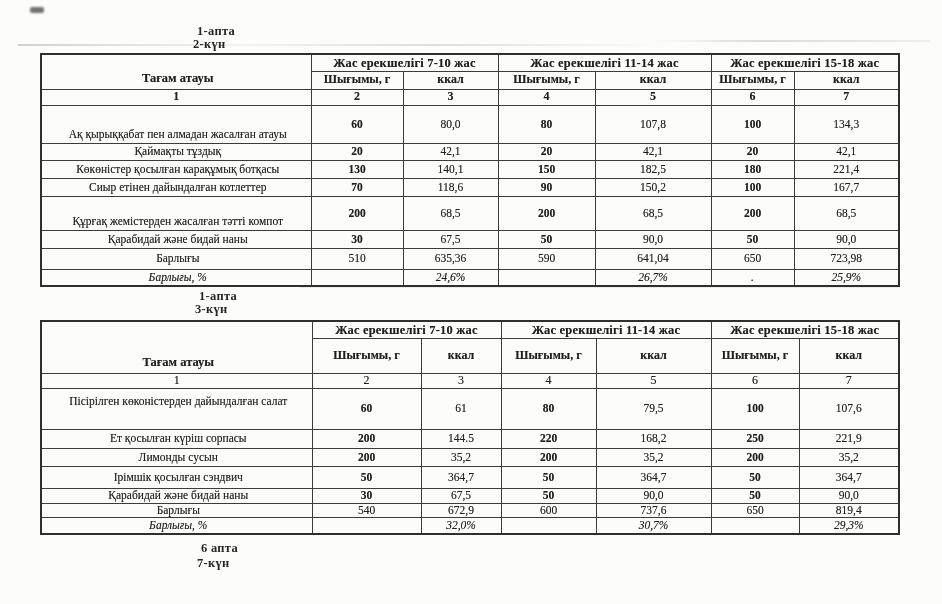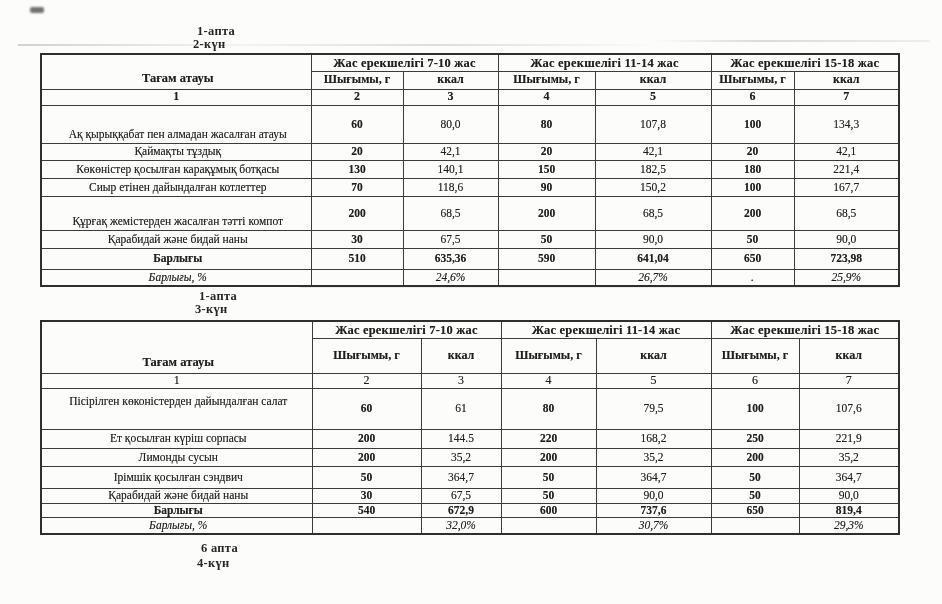--- a/index.html
+++ b/index.html
@@ -26,21 +26,21 @@
     padding:0 2px;line-height:1.12;overflow:hidden;
     text-shadow:0 0 .4px rgba(20,20,20,.45);
   }
   .menu td.n{text-align:center;padding-left:5px;}
   .menu td.h{font-weight:bold;font-size:12.5px;vertical-align:bottom;padding-bottom:4px;}
   .menu td.g{font-weight:bold;font-size:12.5px;letter-spacing:.2px;text-align:center;}
   .menu td.sh{font-weight:bold;font-size:12px;}
   .menu td.num{font-size:12px;}
   #t1 td.num{font-weight:bold;}
   .menu tr.d td:nth-child(even){font-weight:bold;}
-  .menu tr.total td{font-weight:bold;}
+  .menu tr.total td{font-weight:normal;}
   .menu tr.pct td{font-style:italic;font-weight:normal;}
   .menu td.vb{vertical-align:bottom;padding-bottom:2px;}
   .menu td.vt{vertical-align:top;padding-top:6px;}
   .menu td.b{font-weight:normal;}
 </style>
 </head>
 <body>
 
 <div class="smudge"></div>
 <div class="streak1"></div>
@@ -256,13 +256,13 @@
       <td>32,0%</td>
       <td></td>
       <td>30,7%</td>
       <td></td>
       <td>29,3%</td>
     </tr>
   </tbody>
 </table>
 
 <div class="page-label" style="left:161px;top:541px;">6 апта</div>
-<div class="page-label" style="left:157px;top:556px;">4-күн</div>
+<div class="page-label" style="left:157px;top:556px;">7-күн</div>
 
 </body></html>

